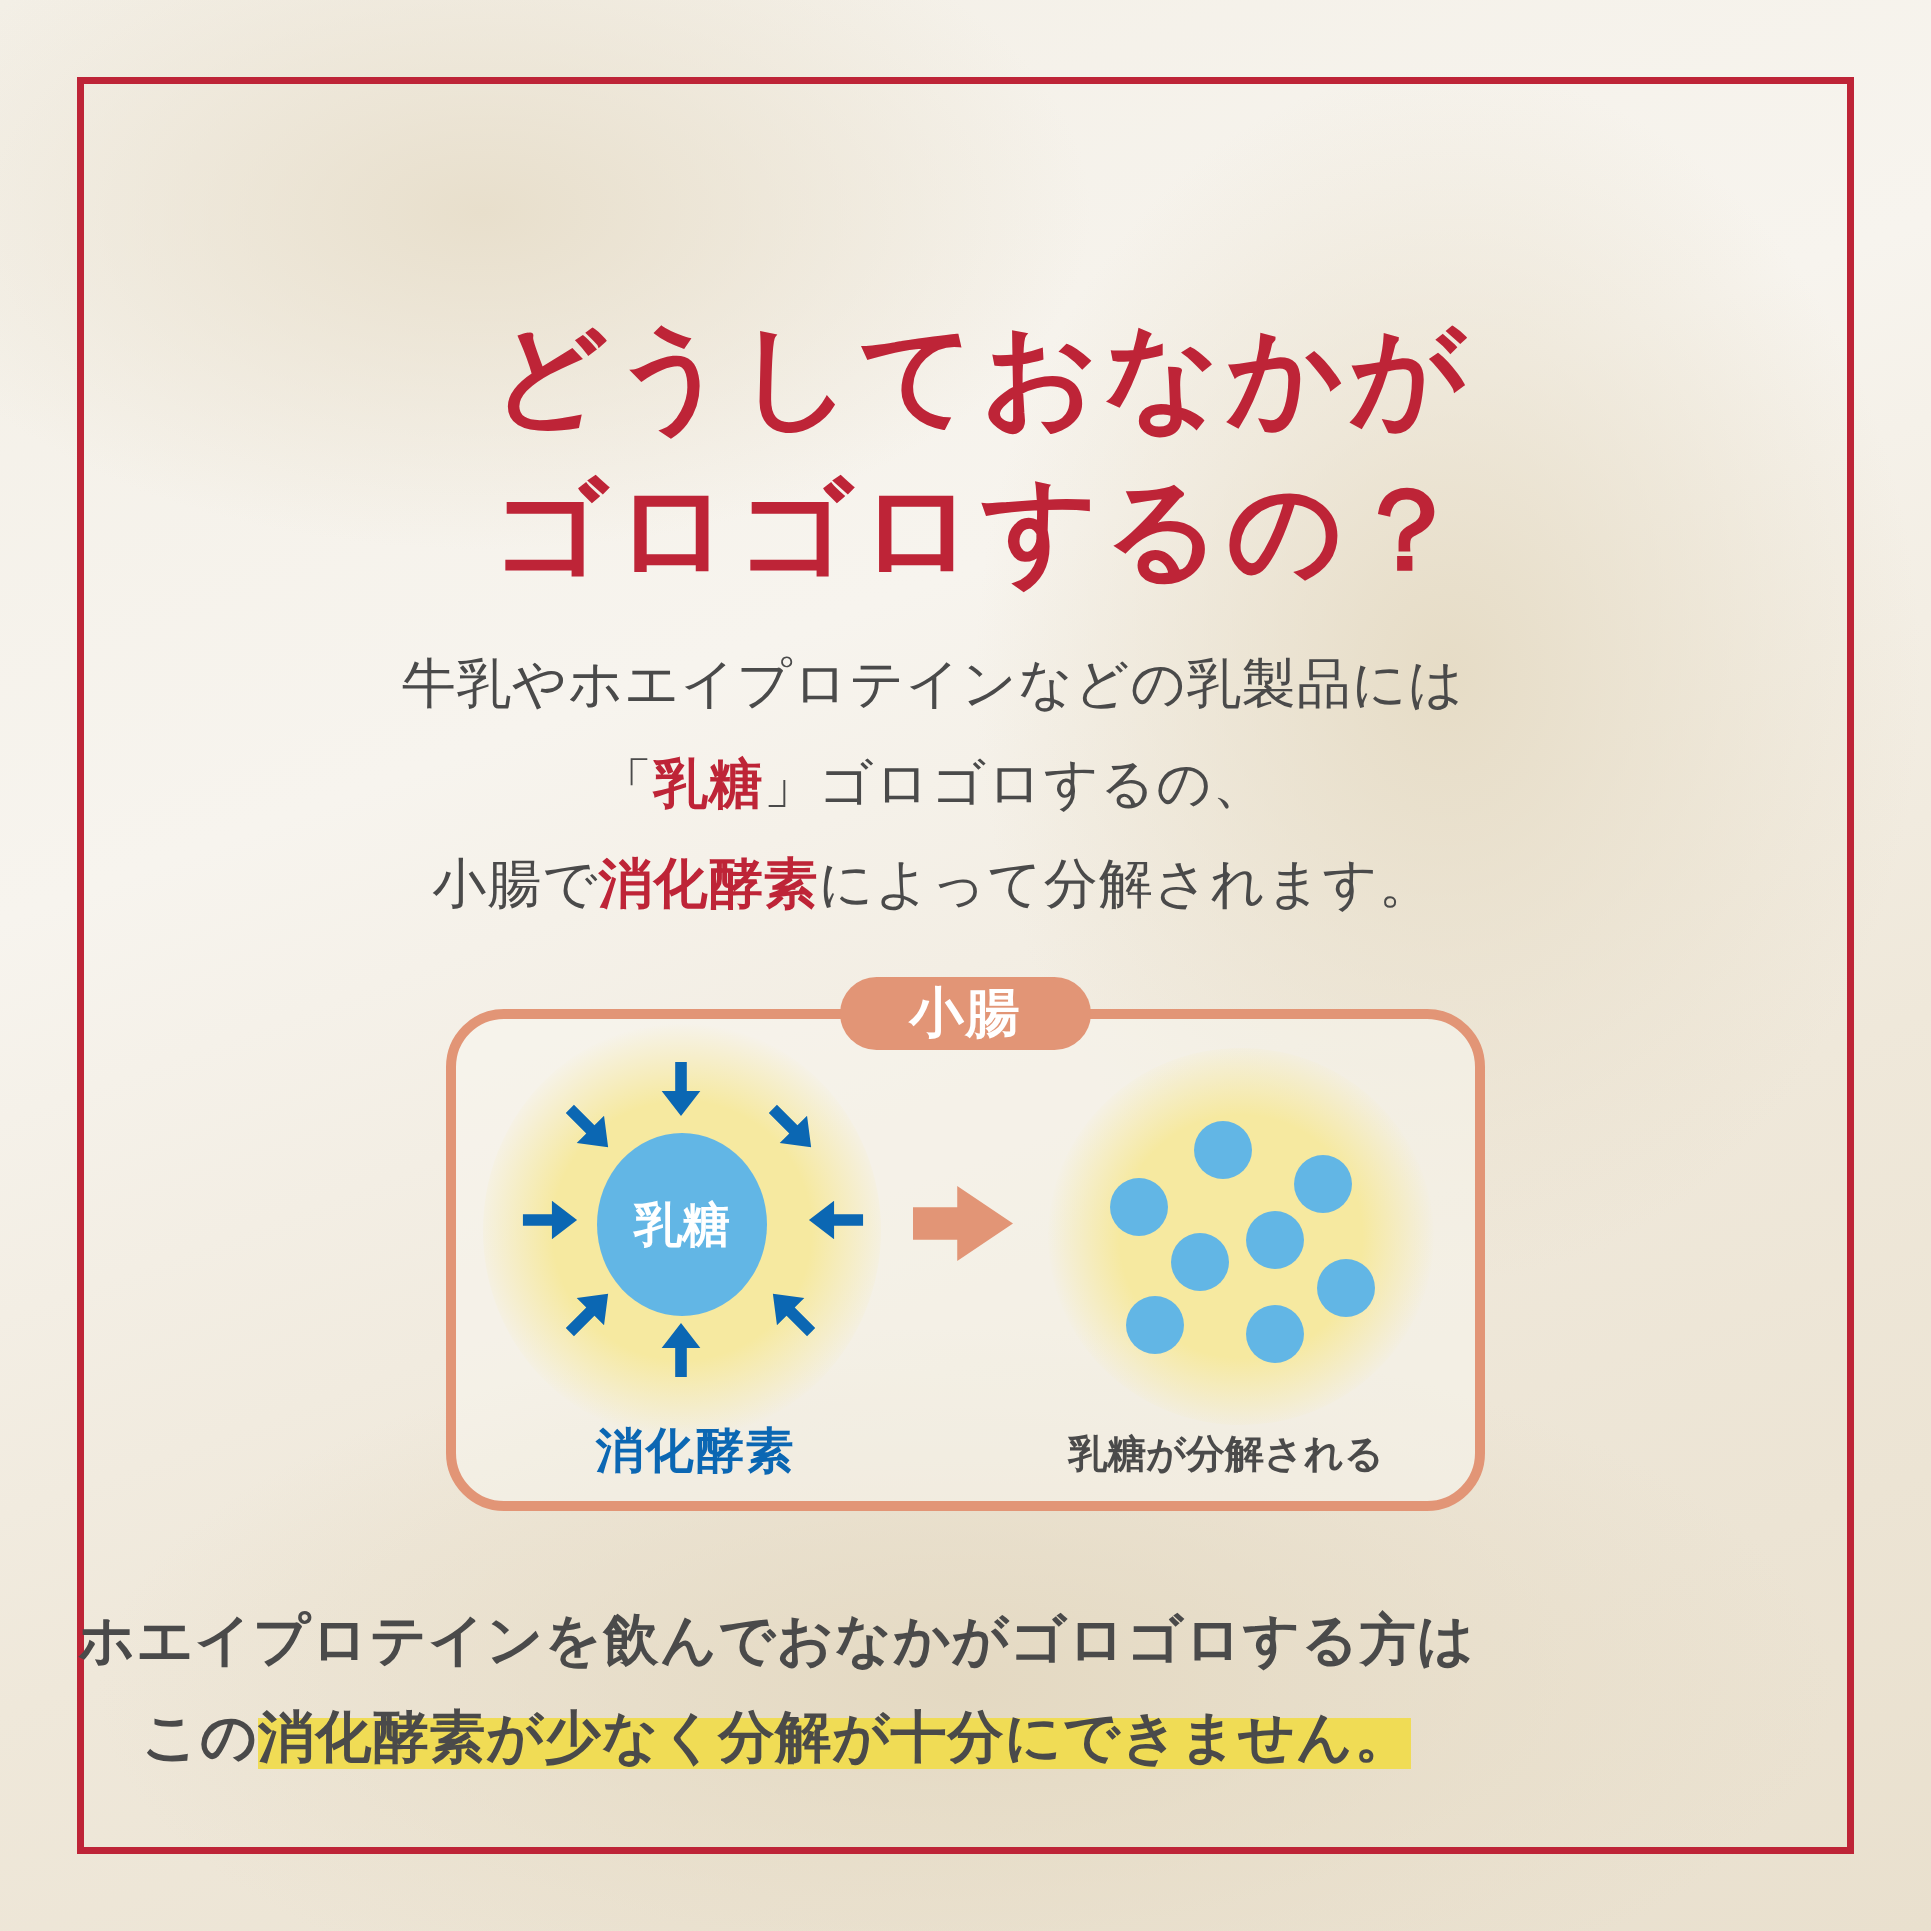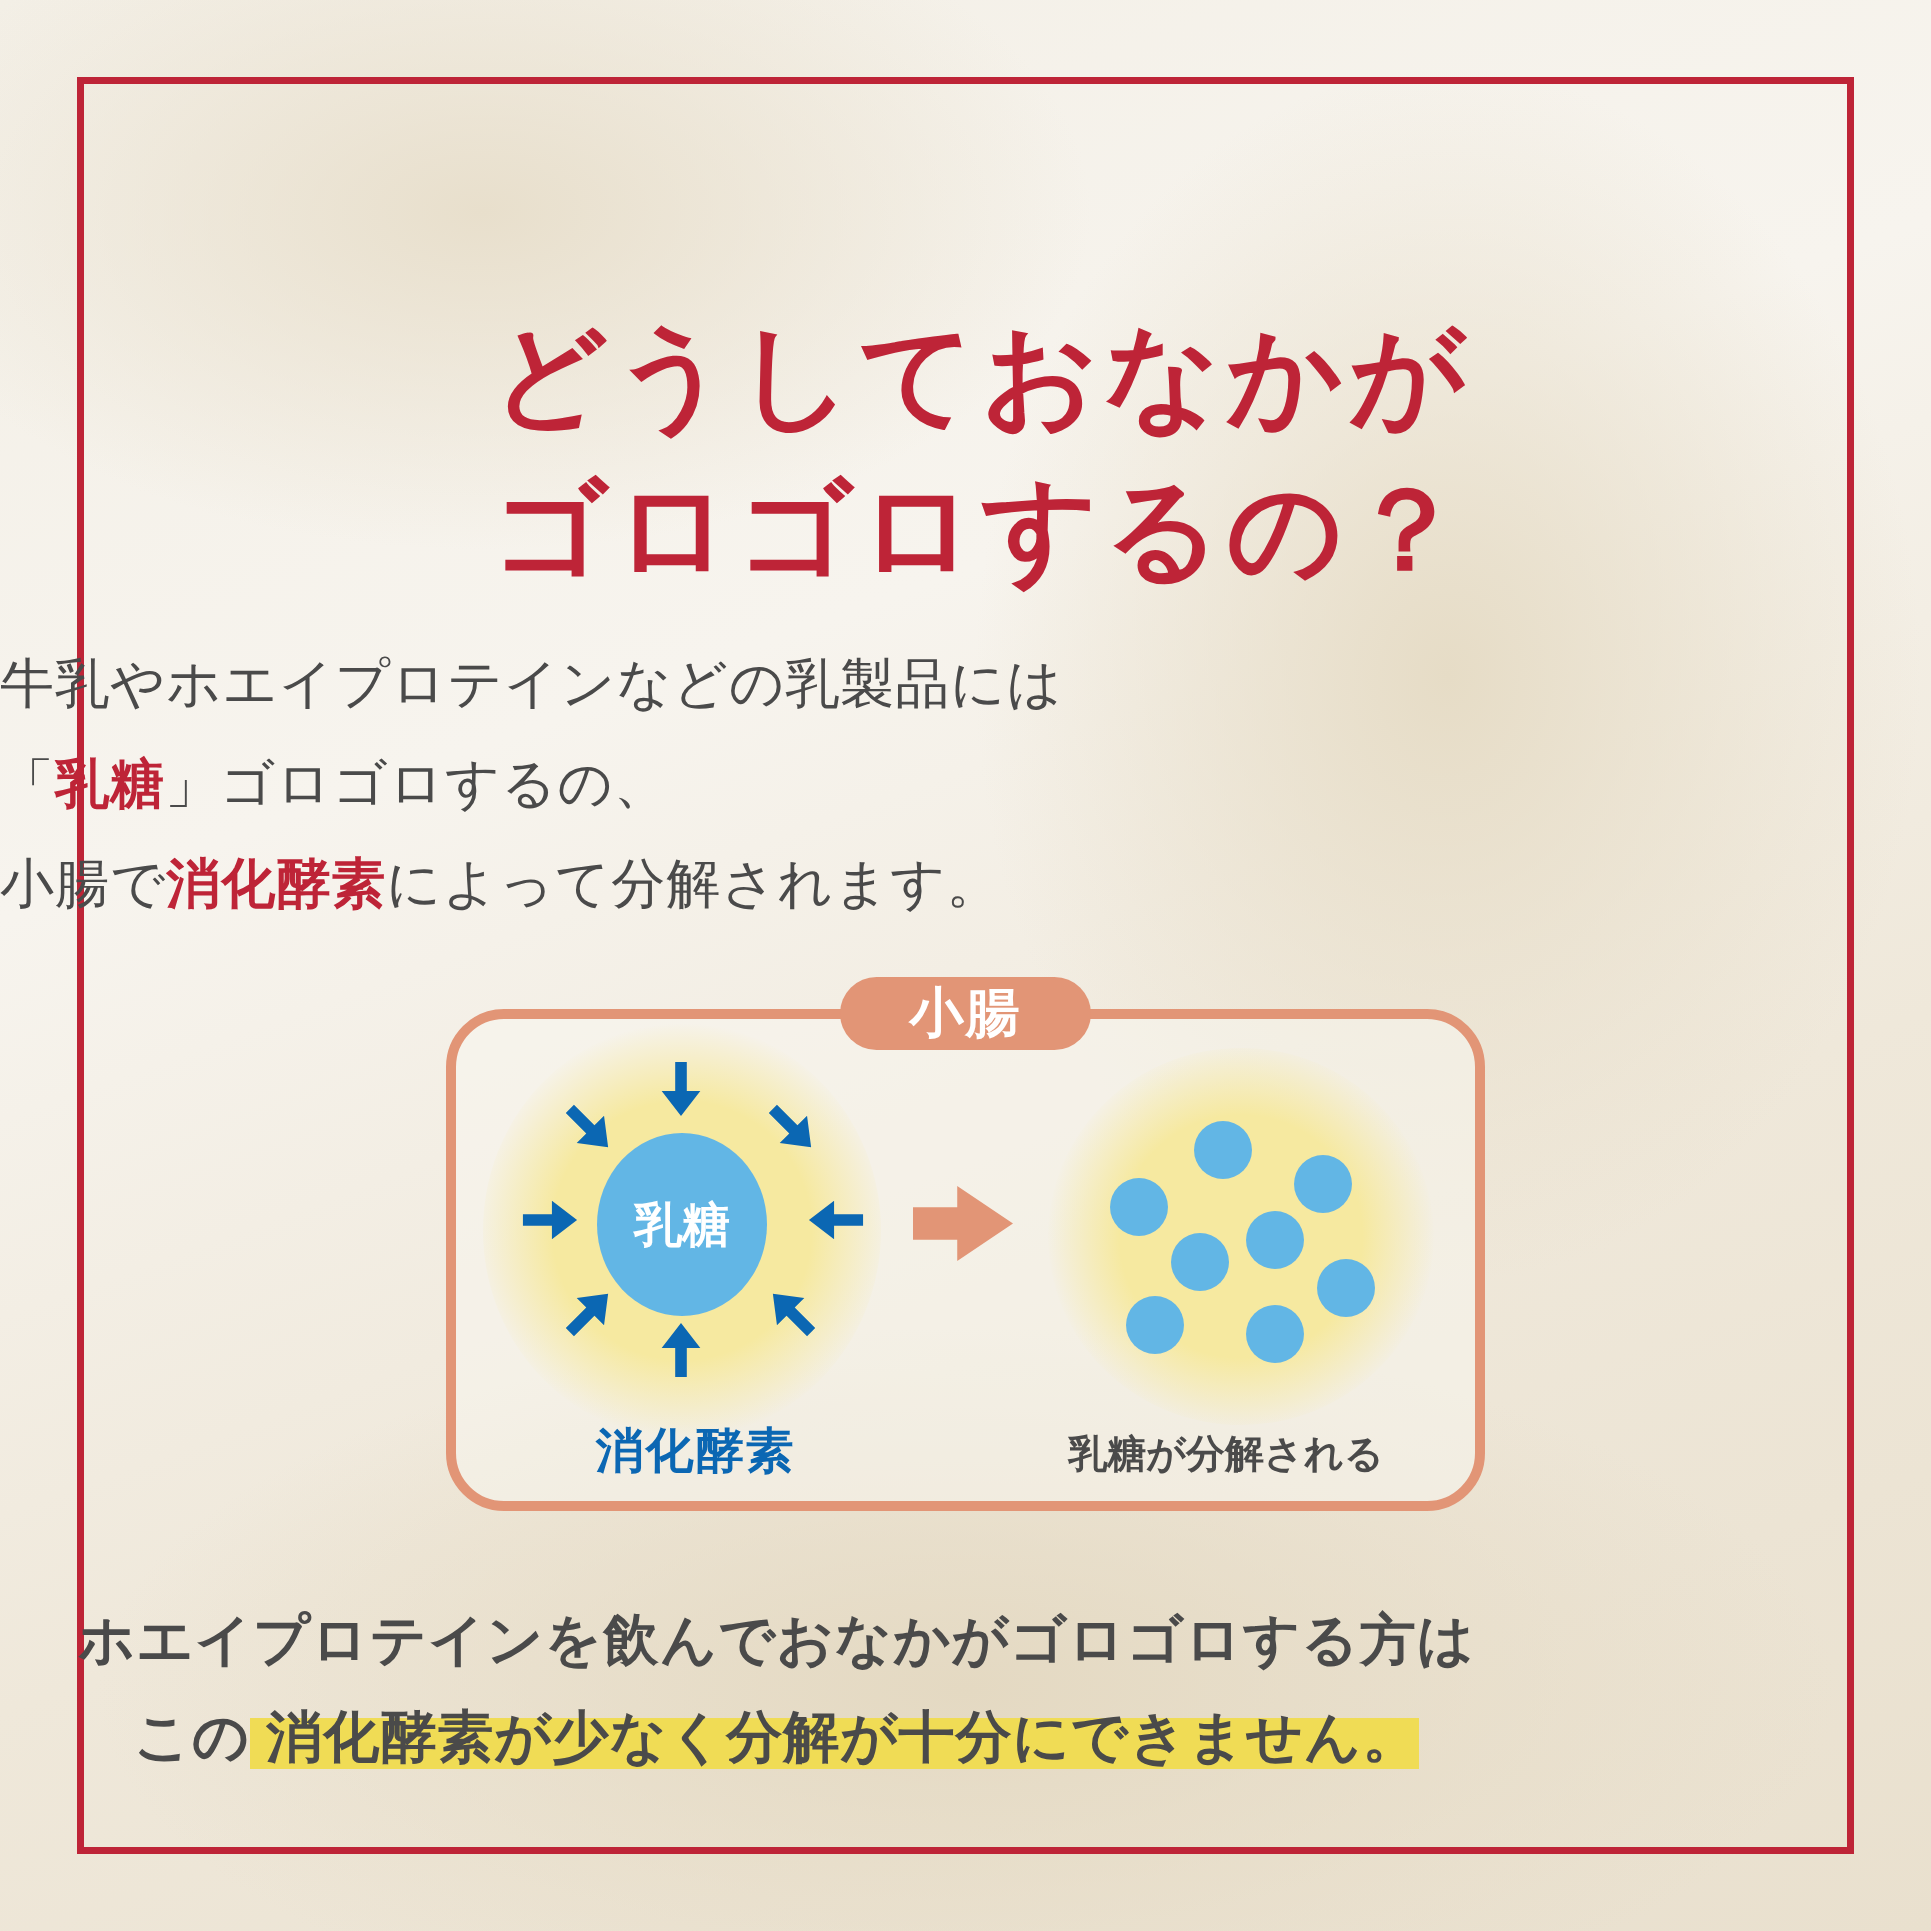--- a/index.html
+++ b/index.html
@@ -15,21 +15,21 @@
   .frame {
     position: absolute; left: 77px; top: 77px; width: 1777px; height: 1777px;
     box-sizing: border-box; border: 7.7px solid #be2437;
   }
   .title {
     position: absolute; left: 0; width: 1931px; text-align: center;
     color: #be2437; font-weight: bold; font-size: 114px; letter-spacing: 5.8px;
     line-height: 1;
   }
   .body-line {
-    position: absolute; left: 0; width: 1866px; 
+    position: absolute; left: 0; width: 1866px; text-align: center;
     color: #4a4a4a; font-size: 54px; line-height: 1; letter-spacing: 1px;
   }
   .red { color: #be2437; font-weight: bold; }
   .panel {
     position: absolute; left: 446px; top: 1009px; width: 1039px; height: 502px;
     box-sizing: border-box; border: 10.6px solid #e29576; border-radius: 58px;
     background: rgba(248,245,238,0.55);
   }
   .panel-tag {
     position: absolute; left: 840px; top: 977px; width: 251px; height: 73px;
@@ -54,21 +54,21 @@
   .big-arrow { position: absolute; left: 913px; top: 1186px; }
   .dot { position: absolute; width: 58px; height: 58px; border-radius: 50%; background: #62b6e5; }
   .split-label {
     position: absolute; left: 1062px; top: 1427px; width: 328px; text-align: center;
     color: #4a4a4a; font-weight: bold; font-size: 39px;
   }
   .bottom-line {
     position: absolute; left: 0; width: 1553px; text-align: center;
     color: #4a4a4a; font-weight: bold; font-size: 56px; line-height: 1; letter-spacing: 1px;
   }
-  .hl { background: linear-gradient(to bottom, transparent 22%, #f0dc55 22%, #f0dc55 100%); padding-left: 16px; }
+  .hl { background: linear-gradient(to bottom, transparent 22%, #f0dc55 22%, #f0dc55 100%); }
 </style>
 </head>
 <body>
 
 <div class="frame"></div>
 
 <div class="title" style="top:319px;padding-left:16px;">どうしておなかが</div>
 <div class="title" style="top:473px;margin-left:15px;">ゴロゴロするの？</div>
 
 <div class="body-line" style="top:657px;">牛乳やホエイプロテインなどの乳製品には</div>

